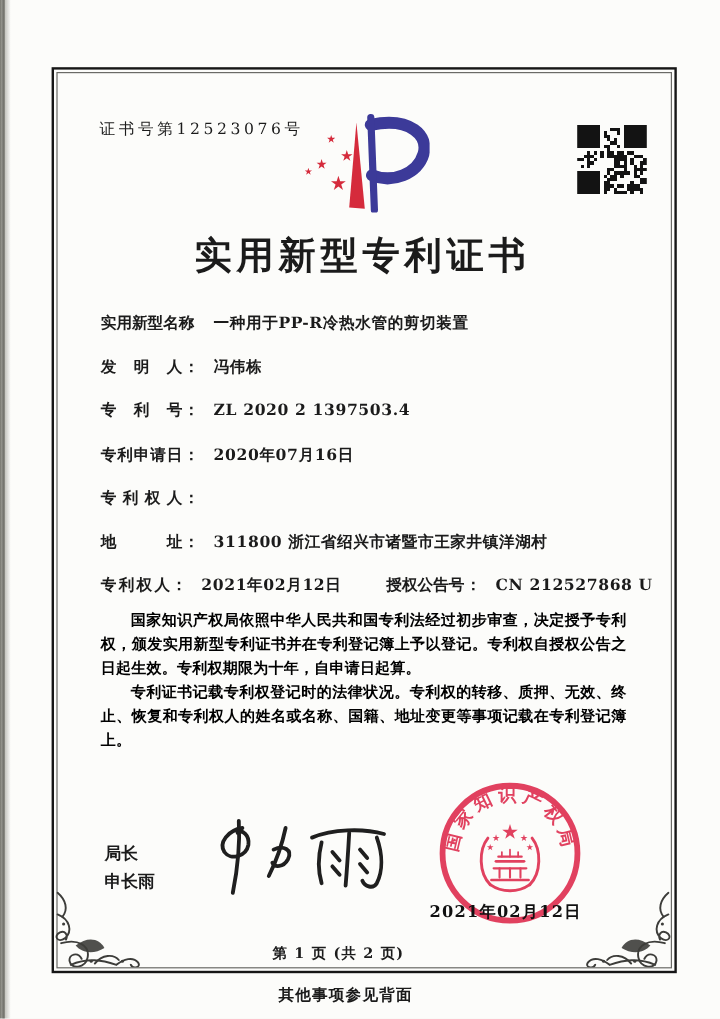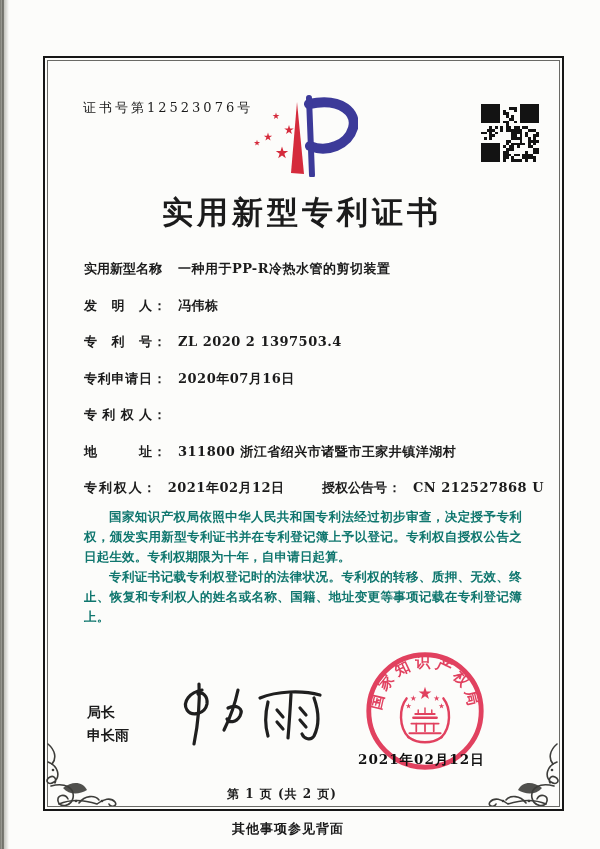--- a/index.html
+++ b/index.html
@@ -24,21 +24,21 @@
          font-size:31px;font-weight:700;letter-spacing:4px;text-indent:4px;}
 
   .fields{position:absolute;left:84px;top:260px;width:460px;font-size:13px;font-weight:700;}
   .frow{display:flex;align-items:baseline;height:36.5px;white-space:nowrap;}
   .flabel{display:inline-block;width:68px;text-align:justify;text-align-last:justify;}
   .fcolon{display:inline-block;margin-left:1px;}
   .fvalue{margin-left:12px;letter-spacing:.5px;}
   .gsep{display:inline-block;width:44px;}
 
   .paras{position:absolute;left:84px;width:438px;top:507px;font-size:12.5px;line-height:20px;
-         font-weight:600;text-align:justify;color:#0f766e;}
+         font-weight:600;text-align:justify;color:#000000;}
   .paras p{margin:0;text-indent:25px;letter-spacing:.2px;}
 
   .signoff{position:absolute;left:87px;top:701px;font-family:"DejaVu Sans",sans-serif;
            font-weight:700;font-size:14px;line-height:23px;}
   .signature{position:absolute;left:172px;top:678px;width:170px;height:72px;}
   .signature path{stroke:#1f1f1f;stroke-width:3.2;fill:none;stroke-linecap:round;stroke-linejoin:round;}
 
   .seal{position:absolute;left:362px;top:648px;width:126px;height:126px;opacity:.93;
         mix-blend-mode:multiply;z-index:3;}
   .seal-date{position:absolute;left:358px;top:751px;z-index:5;font-size:13.5px;font-weight:700;

